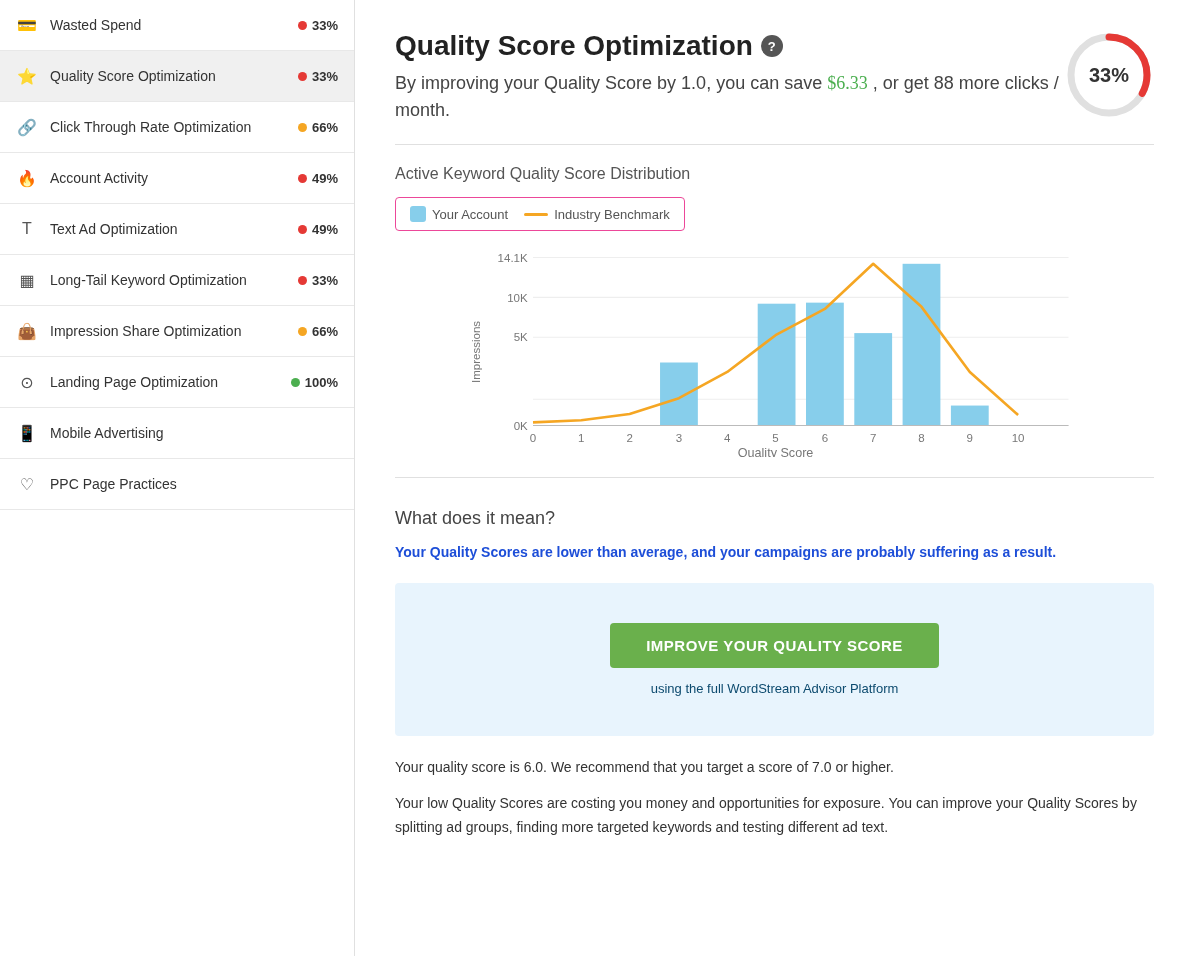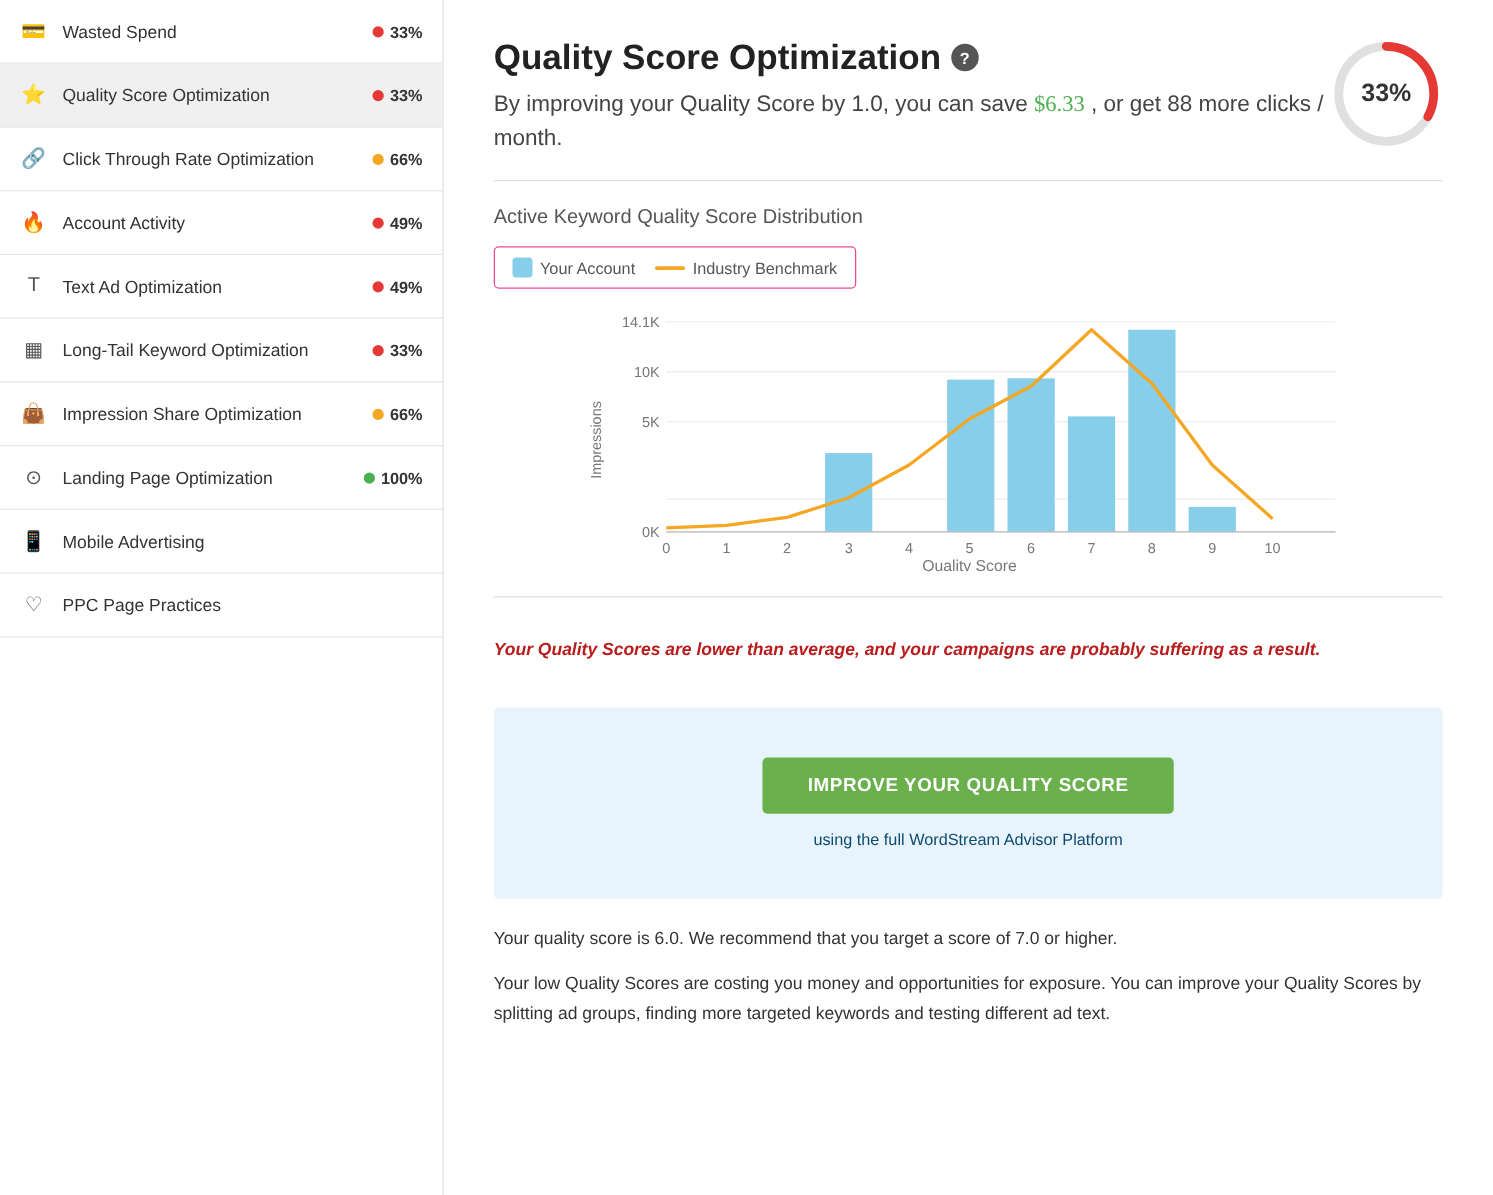--- a/index.html
+++ b/index.html
@@ -166,24 +166,23 @@
     
     .what-section { margin-top: 30px; }
     .what-title {
       font-size: 18px;
       color: #444;
       margin-bottom: 12px;
     }
     .what-description {
       font-size: 14px;
       font-weight: bold;
-      color: #b91c1c;
+      color: #1d4ed8;
       line-height: 1.6;
-      margin-bottom: 36px;
-      font-style: italic;
+      margin-bottom: 20px;
     }
     .cta-box {
       background: #e8f4fd;
       border-radius: 4px;
       padding: 40px 20px;
       text-align: center;
       margin-bottom: 20px;
     }
     .cta-button {
       background: #6ab04c;
@@ -370,20 +369,21 @@
 
       <text x="291" y="200" text-anchor="middle" font-size="12" fill="#777">Quality Score</text>
 
       <line x1="60" y1="170" x2="570" y2="170" stroke="#bbb" stroke-width="1"></line>
     </svg>
   </div>
 
   <hr class="divider">
 
   <div class="what-section">
+    <div class="what-title">What does it mean?</div>
     <div class="what-description">Your Quality Scores are lower than average, and your campaigns are probably suffering as a result.</div>
 
     <div class="cta-box">
       <button class="cta-button">IMPROVE YOUR QUALITY SCORE</button>
       <div class="cta-sub">using the full WordStream Advisor Platform</div>
     </div>
 
     <p class="bottom-text">Your quality score is 6.0. We recommend that you target a score of 7.0 or higher.</p>
     <p class="bottom-text">Your low Quality Scores are costing you money and opportunities for exposure. You can improve your Quality Scores by splitting ad groups, finding more targeted keywords and testing different ad text.</p>
   </div>

